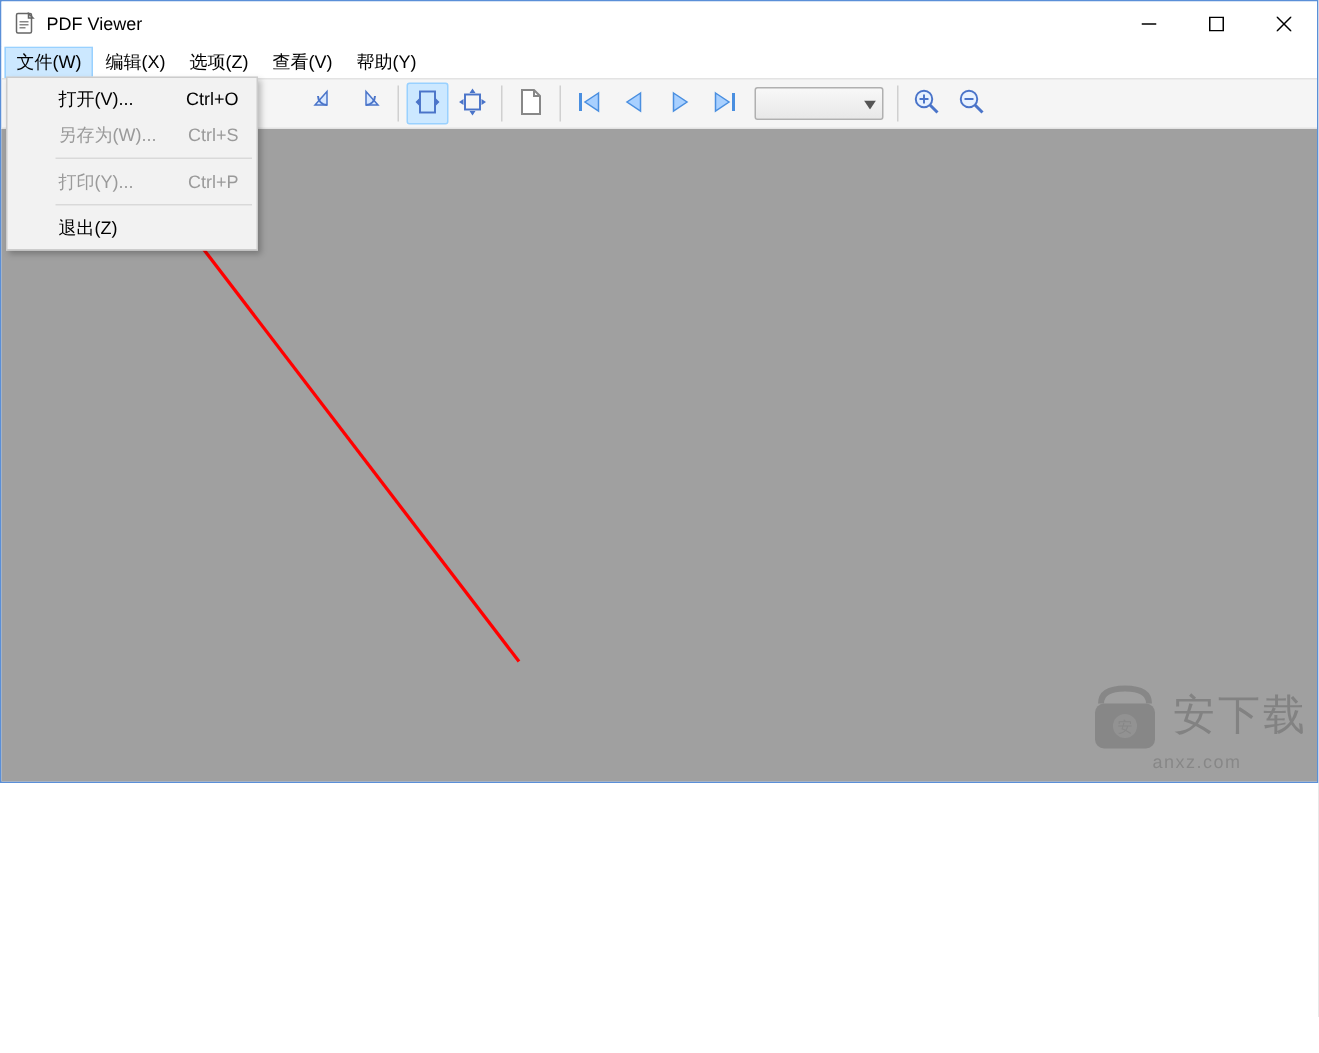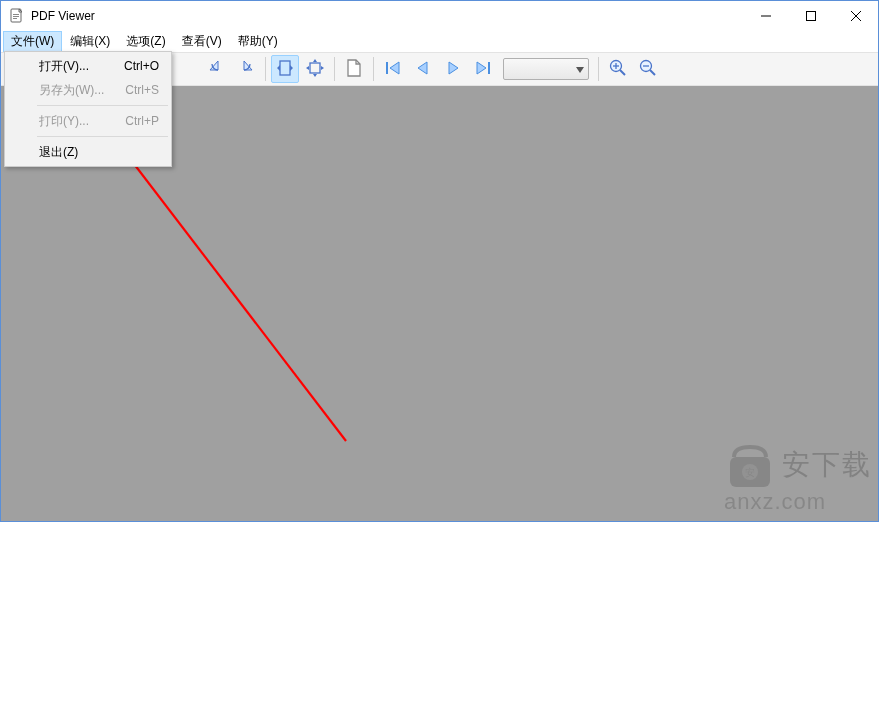--- a/index.html
+++ b/index.html
@@ -22,24 +22,24 @@
   .tb-btn.active { background: #cce8ff; border: 1px solid #99d1ff; }
   .page-combo { width: 86px; height: 22px; background: linear-gradient(#f8f8f8,#e8e8e8); border: 1px solid #b0b0b0; border-radius: 2px; display: flex; align-items: center; justify-content: flex-end; padding-right: 4px; margin: 0 4px; }
   .page-combo svg { width: 8px; height: 6px; }
   .content { flex: 1 1 auto; background: #a0a0a0; position: relative; }
   .dropdown { position: absolute; left: 4px; top: 51px; width: 168px; background: #f2f2f2; border: 1px solid #cccccc; box-shadow: 2px 2px 4px rgba(0,0,0,0.25); z-index: 50; padding: 2px; }
   .dd-row { height: 24px; display: flex; align-items: center; padding: 0 10px 0 32px; color: #000; cursor: default; position: relative; }
   .dd-row.disabled { color: #9a9a9a; }
   .dd-row .shortcut { margin-left: auto; }
   .dd-sep { height: 1px; background: #d9d9d9; margin: 3px 1px 3px 30px; }
   .arrow-annot { position: absolute; left: 0; top: 51px; width: 879px; height: 650px; z-index: 40; pointer-events: none; }
-  .watermark { position: absolute; right: 6px; bottom: 6px; opacity: 0.32; display: flex; flex-direction: column; align-items: flex-start; pointer-events: none; }
+  .watermark { position: absolute; right: 6px; bottom: 6px; opacity: 0.32; display: flex; flex-direction: column; align-items: center; pointer-events: none; }
   .watermark .bag { width: 52px; height: 52px; }
   .watermark .txt-cn { font-size: 28px; color: #444; font-weight: 500; letter-spacing: 2px; }
-  .watermark .txt-en { font-size: 22px; color: #555; letter-spacing: 1px; margin-top: -2px; }
+  .watermark .txt-en { font-size: 12px; color: #555; letter-spacing: 1px; margin-top: -2px; }
   .watermark .row1 { display:flex; align-items:center; gap:6px;}
 </style>
 </head>
 <body>
 
 <div class="window">
 
   <div class="titlebar">
     <span class="app-icon">
       <svg viewBox="0 0 16 16">

